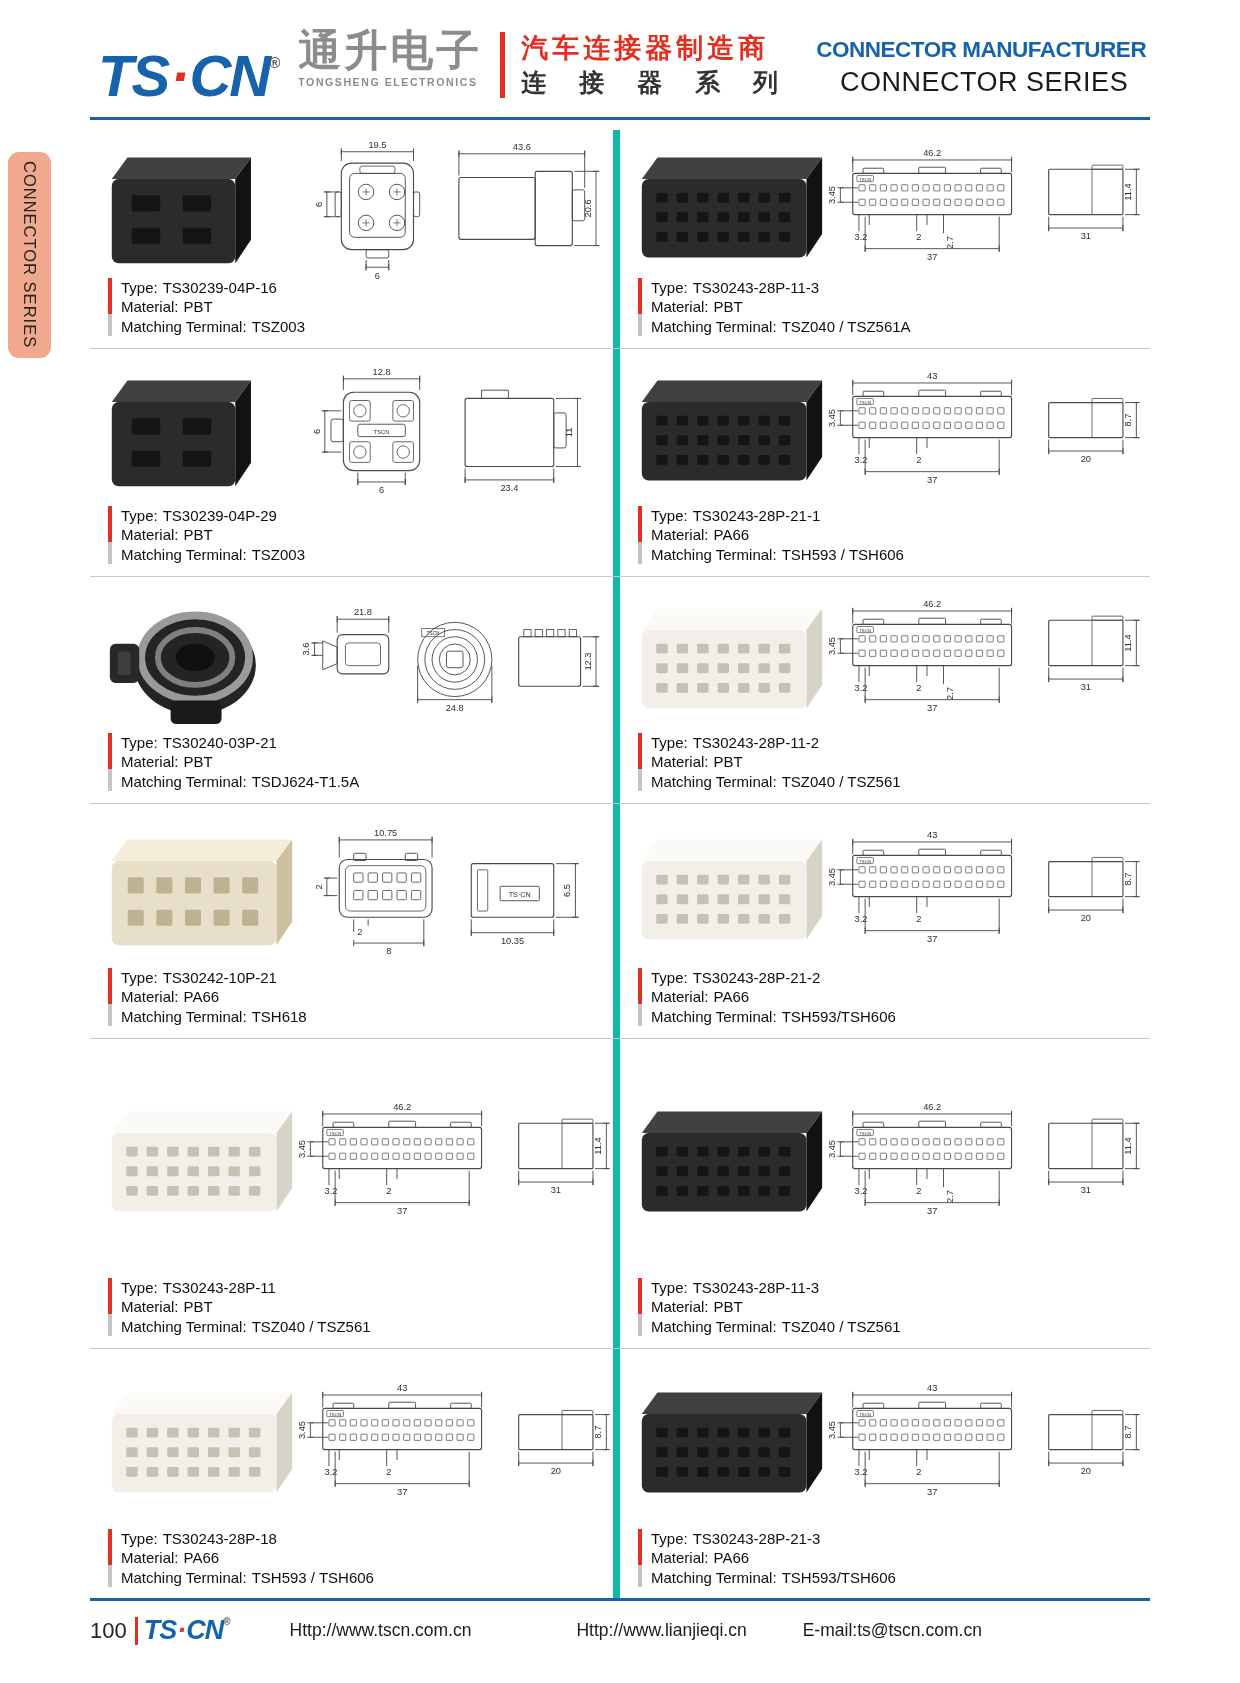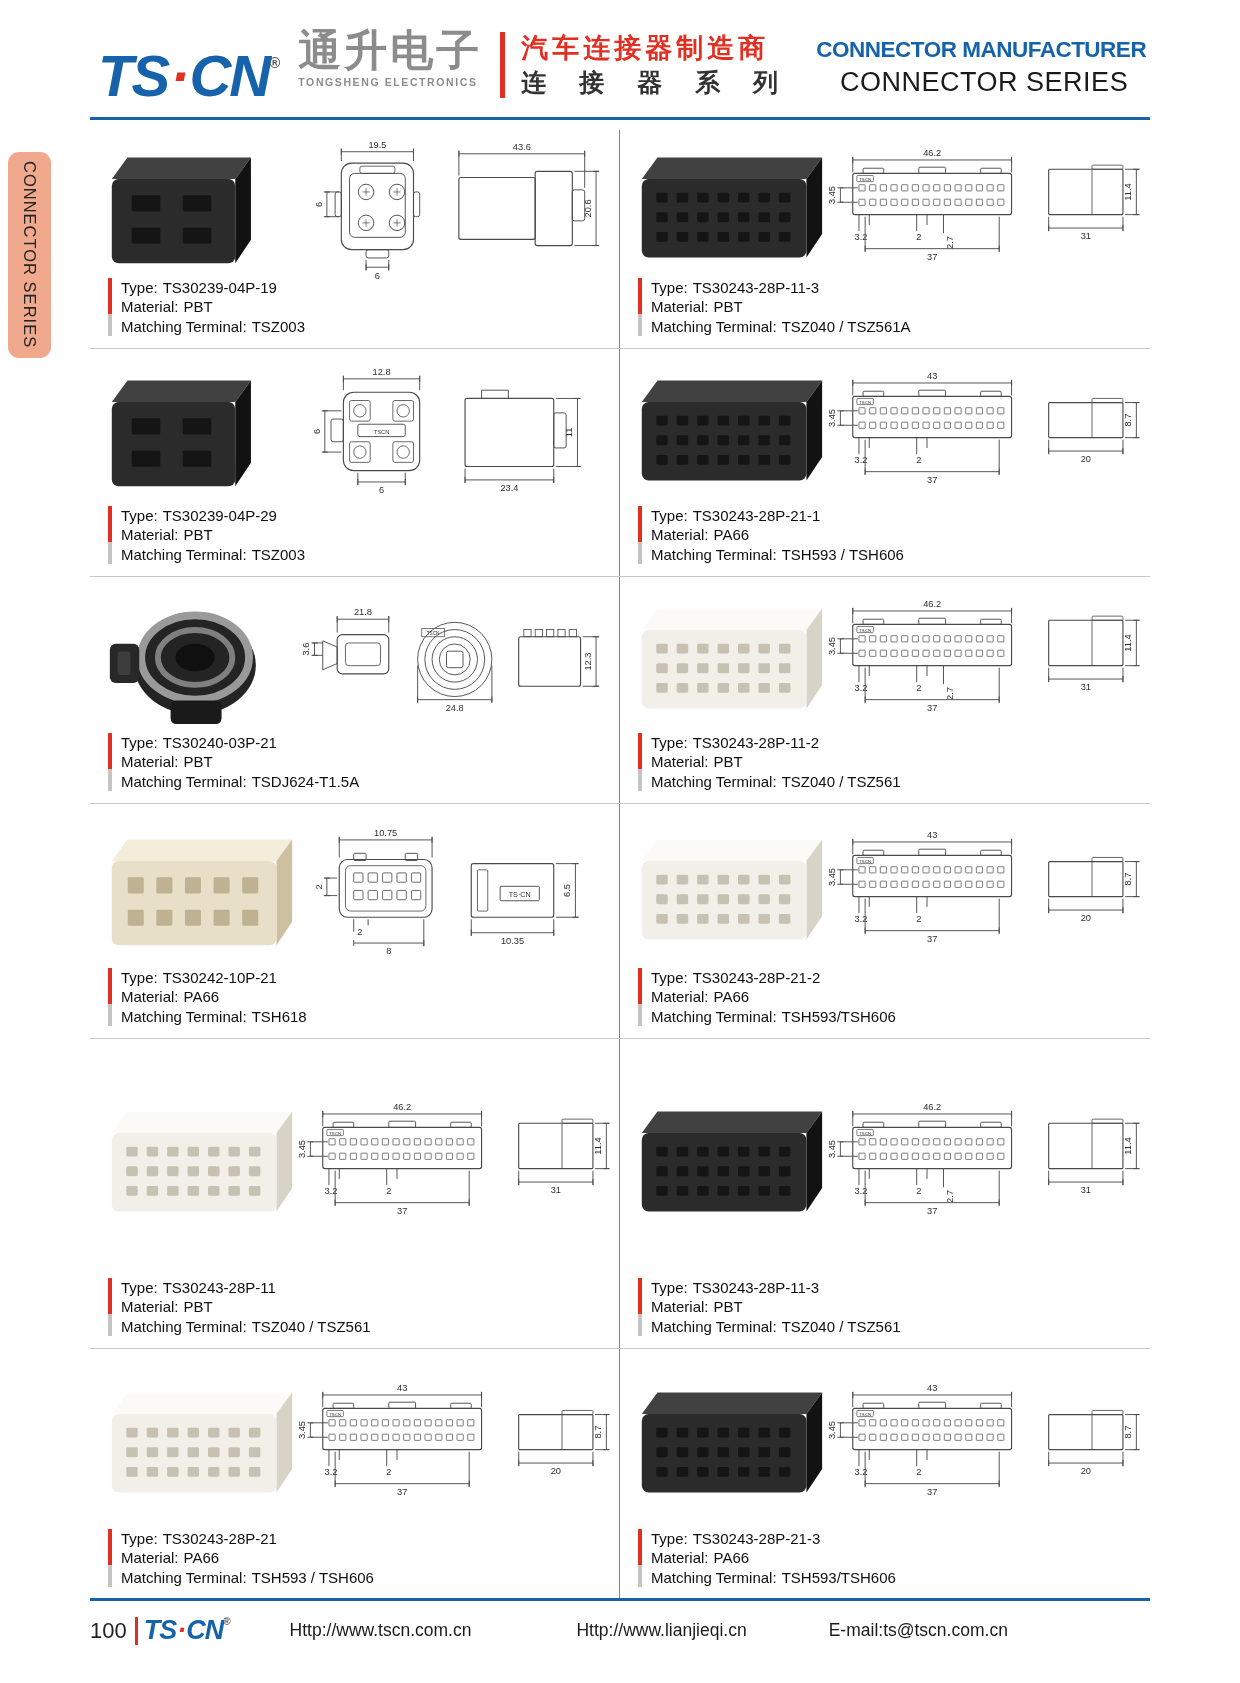--- a/index.html
+++ b/index.html
@@ -30,21 +30,21 @@
   
   .grid{margin:10px 90px 0 90px;width:1060px;}
   .prow{display:flex;border-bottom:1px solid #c9c9c9;}
   .prow:nth-child(1){height:218px;}
   .prow:nth-child(2){height:227px;}
   .prow:nth-child(3){height:226px;}
   .prow:nth-child(4){height:234px;}
   .prow:nth-child(5){height:309px;}
   .prow:nth-child(6){height:250px;border-bottom:none;}
   .cell{width:50%;box-sizing:border-box;display:flex;flex-direction:column;padding:6px 8px 8px 12px;}
-  .lcell{border-right:1px solid #14b8a6;}
+  .lcell{border-right:7px solid #14b8a6;}
   .media{flex:1;display:flex;align-items:center;min-height:0;}
   .photo{width:196px;flex:none;margin:0;display:flex;align-items:center;justify-content:center;}
   .photo svg{width:100%;height:auto;max-height:100%;}
   .drawing{flex:1;display:flex;align-items:center;justify-content:center;min-height:0;}
   .drawing svg{width:330px;height:auto;max-height:100%;}
   .info{display:flex;gap:9px;margin:4px 0 4px 6px;flex:none;}
   .bar{width:4px;height:58px;flex:none;background:linear-gradient(180deg,#e12f21 0%,#e12f21 62%,#c4c4c4 62%,#c4c4c4 100%);}
   .lines{display:flex;flex-direction:column;justify-content:space-between;}
   .ln{margin:0;font-size:15px;line-height:19.3px;color:#0f0f0f;white-space:nowrap;}
   .lb{margin-right:5px;}
@@ -54,21 +54,21 @@
   .foot-rule{height:3px;background:#1663ac;}
   .foot-row{display:flex;align-items:center;margin-top:14px;}
   .pagenum{font-size:22px;color:#222;}
   .foot-bar{width:3px;height:28px;background:#e12f21;margin:0 6px 0 8px;flex:none;}
   .foot-logo{font-style:italic;font-weight:bold;font-size:27px;color:#1663ac;letter-spacing:-1px;white-space:nowrap;}
   .foot-logo .dot{color:#e12f21;padding:0 1px;}
   .fl-reg{font-size:10px;color:#555;vertical-align:14px;font-style:normal;}
   .foot-link{font-size:17.5px;color:#1a1a1a;text-decoration:none;}
   .fl1{margin-left:60px;}
   .fl2{margin-left:105px;}
-  .fe{margin-left:82px;font-size:17.5px;color:#1a1a1a;}
+  .fe{margin-left:56px;font-size:17.5px;color:#1a1a1a;}
 </style>
 </head>
 <body>
 
 <div class="header">
   <div class="logo-main"><span>TS</span><span class="dot">·</span><span>CN</span><span class="logo-reg">®</span></div>
   <div class="cn-block">
     <div class="cn-zh">通升电子</div>
     <div class="cn-en">TONGSHENG ELECTRONICS</div>
   </div>
@@ -159,21 +159,21 @@
               <line x1="289" y1="42" x2="289" y2="114" stroke="#4a4a4a" stroke-width="0.9"></line>
               <line x1="286" y1="42" x2="292" y2="42" stroke="#4a4a4a" stroke-width="0.9"></line>
               <line x1="286" y1="114" x2="292" y2="114" stroke="#4a4a4a" stroke-width="0.9"></line>
               <text x="284" y="78" font-size="9" fill="#2e2e2e" text-anchor="middle" font-family="Liberation Sans, sans-serif" transform="rotate(-90 284 78)">20.6</text>
             </svg>
           </div>
       </div>
       <div class="info">
         <span class="bar"></span>
         <div class="lines">
-          <p class="ln"><span class="lb">Type:</span><span>TS30239-04P-19</span></p>
+          <p class="ln"><span class="lb">Type:</span><span>TS30239-04P-16</span></p>
           <p class="ln"><span class="lb">Material:</span><span>PBT</span></p>
           <p class="ln"><span class="lb">Matching Terminal:</span><span>TSZ003</span></p>
         </div>
       </div>
     </div>
     <div class="cell">
       <div class="media">
         <figure class="photo">
             <svg xmlns="http://www.w3.org/2000/svg" viewBox="0 0 200 150">
               <polygon points="10,48 26,26 194,26 178,48" fill="#414141"></polygon>
@@ -1230,21 +1230,21 @@
               <line x1="299" y1="50" x2="299" y2="84" stroke="#4a4a4a" stroke-width="0.9"></line>
               <line x1="296" y1="50" x2="302" y2="50" stroke="#4a4a4a" stroke-width="0.9"></line>
               <line x1="296" y1="84" x2="302" y2="84" stroke="#4a4a4a" stroke-width="0.9"></line>
               <text x="294" y="67" font-size="9" fill="#2e2e2e" text-anchor="middle" font-family="Liberation Sans, sans-serif" transform="rotate(-90 294 67)">8.7</text>
             </svg>
           </div>
       </div>
       <div class="info">
         <span class="bar"></span>
         <div class="lines">
-          <p class="ln"><span class="lb">Type:</span><span>TS30243-28P-21</span></p>
+          <p class="ln"><span class="lb">Type:</span><span>TS30243-28P-18</span></p>
           <p class="ln"><span class="lb">Material:</span><span>PA66</span></p>
           <p class="ln"><span class="lb">Matching Terminal:</span><span>TSH593 / TSH606</span></p>
         </div>
       </div>
     </div>
     <div class="cell">
       <div class="media">
         <figure class="photo">
             <svg xmlns="http://www.w3.org/2000/svg" viewBox="0 0 200 150">
               <polygon points="10,48 26,26 194,26 178,48" fill="#414141"></polygon>

